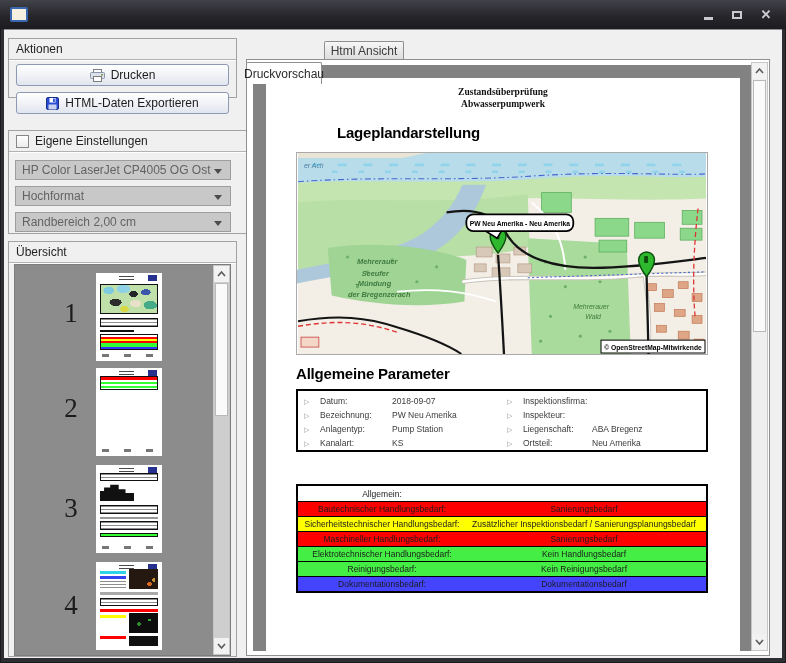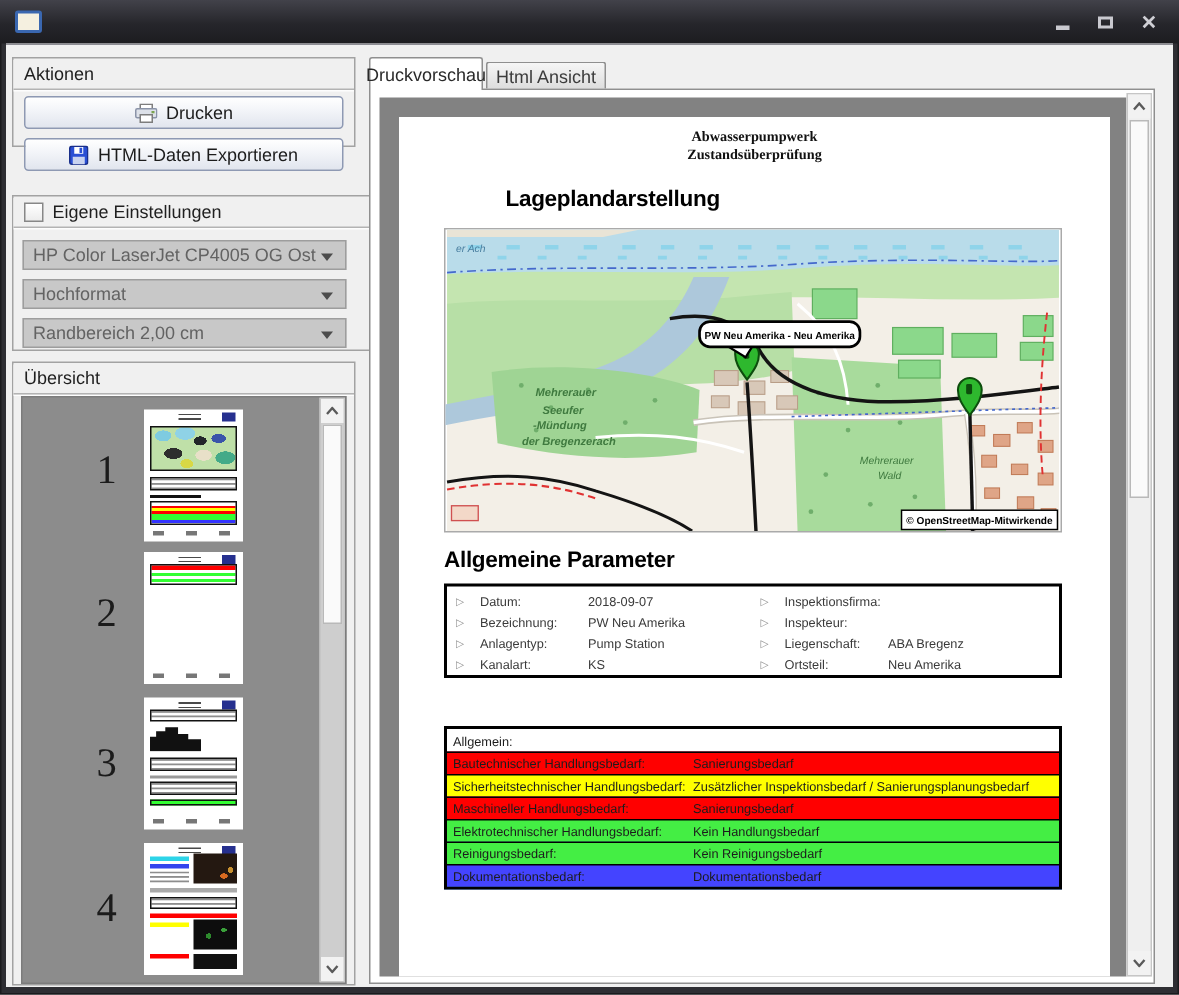--- a/index.html
+++ b/index.html
@@ -47,21 +47,21 @@
   .minibox{position:absolute;border:1px solid #111;}
   .minilines{background-image:linear-gradient(#8d8d8d 1px,transparent 1px);background-size:100% 3px;}
   
   .sb{position:absolute;width:17px;background:#e4e4e4;border:1px solid #c6c6c6;}
   .sb-btn{position:absolute;left:0;width:15px;height:16px;background:#f2f2f2;display:flex;align-items:center;justify-content:center;}
   .sb-btn.up{top:0;} .sb-btn.down{bottom:0;}
   .sb-thumb{position:absolute;left:1px;width:13px;background:#fafafa;border:1px solid #b9b9b9;}
   
   .tab{position:absolute;display:flex;align-items:center;justify-content:center;font-size:12px;color:#2a2a2a;
        border:1px solid #8f8f8f;border-bottom:none;border-radius:2px 2px 0 0;}
-  .tab.active{background:#ffffff;z-index:3;}
+  .tab.active{background:#ffffff;z-index:3;margin-top:24px;}
   .tab.inactive{background:linear-gradient(#f6f6f6,#dcdcdc);z-index:1;color:#3c3c3c;}
   .tabpanel{position:absolute;left:242px;top:29px;width:524px;height:597px;background:#ffffff;border:1px solid #8f8f8f;z-index:2;}
   .pv-viewport{position:absolute;left:6px;top:5px;width:498px;height:586px;background:#828282;overflow:hidden;}
   .docpage{position:absolute;left:13px;top:13px;width:474px;height:720px;background:#ffffff;}
   
   .doc-title{position:absolute;left:0;top:8px;width:474px;text-align:center;
              font-family:"Liberation Serif",serif;font-weight:bold;font-size:9.5px;color:#111;line-height:12px;}
   .logo{position:absolute;left:379px;top:5px;width:77px;height:34px;text-align:center;}
   .logo-mark{width:16px;height:6px;margin:0 auto;background:#15157d;
              clip-path:polygon(0 100%,20% 0,40% 80%,55% 0,70% 80%,85% 0,100% 100%);}
@@ -72,21 +72,21 @@
             background:linear-gradient(90deg,#b42828 0 42%,#fff 42% 46%,#2a2a96 46% 100%);
             background-image:repeating-linear-gradient(90deg,#b42828 0 6px,#fff 6px 7px,#2a2a96 7px 13px,#fff 13px 14px);}
   .sec-h{position:absolute;left:30px;font-size:15px;font-weight:bold;color:#000;letter-spacing:-.2px;}
   .map-wrap{position:absolute;left:30px;top:74px;width:412px;height:203px;border:1px solid #aaa;}
   
   .ptable{position:absolute;left:30px;top:311px;width:412px;height:63px;border:2px solid #000;background:#fff;padding-top:3px;}
   .prow{display:grid;grid-template-columns:16px 72px 115px 16px 69px auto;height:14px;align-items:center;padding-left:6px;
         font-size:8.5px;color:#3a3a3a;}
   .picon{color:#8f8f8f;font-size:7px;line-height:7px;}
   
-  .stable{position:absolute;left:30px;top:406px;width:412px;border:2px solid #000;background:#3b82f6;}
+  .stable{position:absolute;left:30px;top:406px;width:412px;border:2px solid #000;background:#7f1d1d;text-align:center;}
   .srow{display:grid;grid-template-columns:160px auto;height:15px;align-items:center;padding-left:4px;
         font-size:8.5px;color:#1c1c1c;border-top:1px solid #000;}
   .srow:first-child{border-top:none;}
 </style>
 </head>
 <body>
 
 <div class="window">
 
   <div class="titlebar">
@@ -238,22 +238,22 @@
     </div>
     <div class="tab inactive" style="left:320px;top:11px;width:80px;height:19px;">
       <span>Html Ansicht</span>
     </div>
 
     <div class="tabpanel">
       <div class="pv-viewport">
         <div class="docpage">
 
           <div class="doc-title">
+            <div>Zustandsüberprüfung</div>
             <div>Abwasserpumpwerk</div>
-            <div>Zustandsüberprüfung</div>
           </div>
 
 
           <div class="sec-h" style="top:46px;margin-left:41px;">Lageplandarstellung</div>
 
           <div class="map-wrap">
             <svg viewBox="0 0 412 203" width="410" height="201">
               <rect width="412" height="203" fill="#f3efe7"></rect>
               <rect x="0" y="0" width="412" height="30" fill="#b9dcea"></rect>
               <path d="M0,0 H130 L105,5 H0 Z" fill="#e9e4d6"></path>

